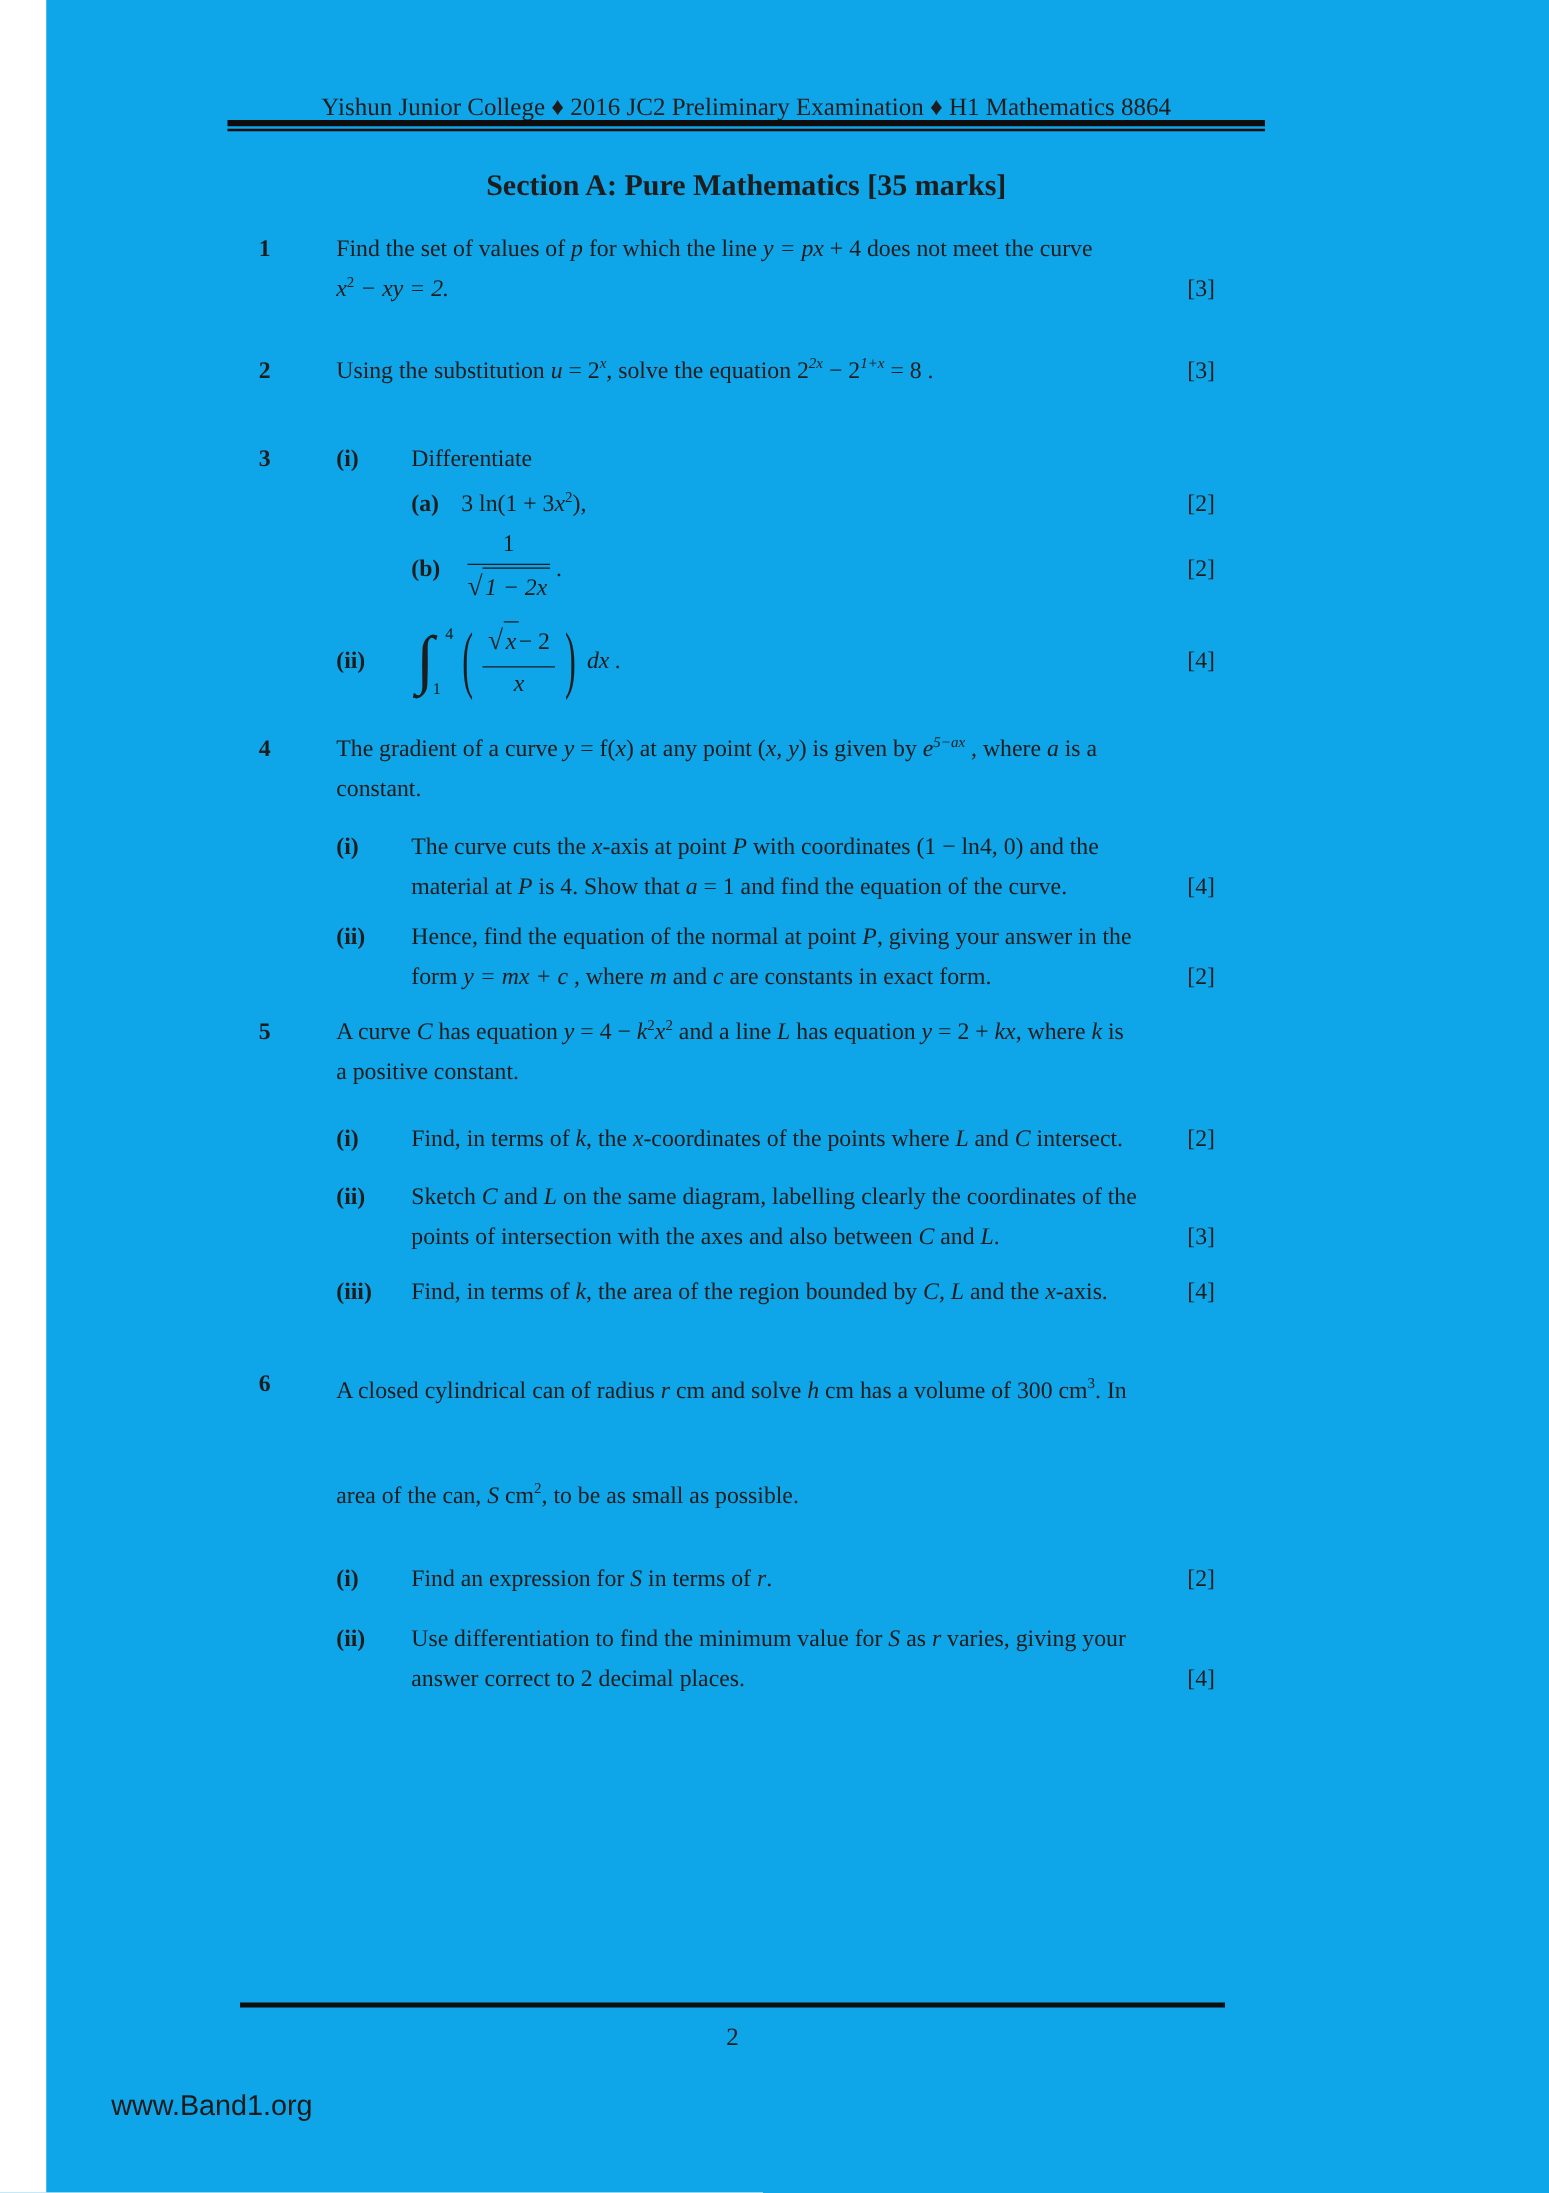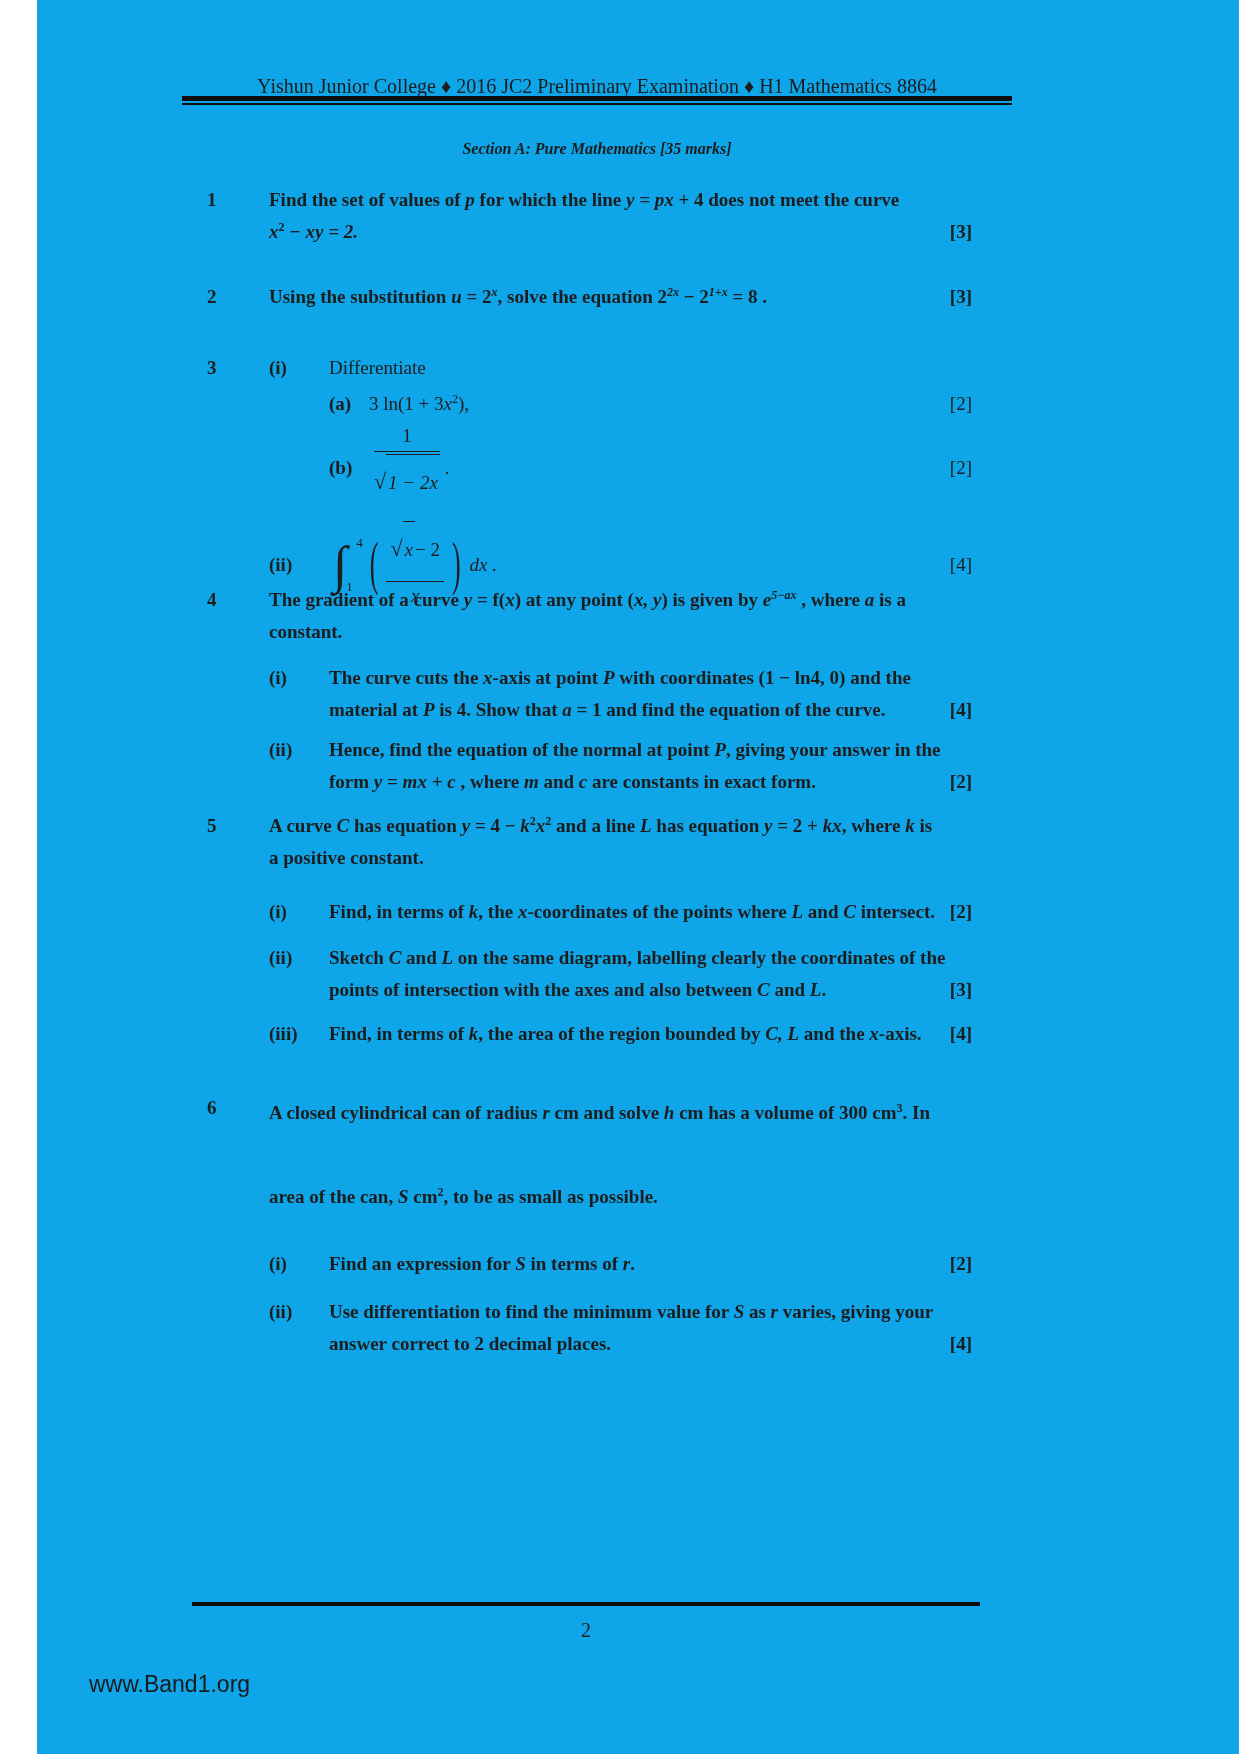--- a/index.html
+++ b/index.html
@@ -9,47 +9,47 @@
     overflow:hidden;
     margin-left:37px;
   }
   .abs { position:absolute; }
   .center { text-align:center; }
   .it { font-style:italic; }
 
   .header-title { top:70px; left:145px; width:830px; font-size:20px; }
   .header-rule { top:96px; left:145px; width:830px; height:2px;
     border-top:5px solid #0d0d0d; border-bottom:2px solid #0d0d0d; }
-  .section-title { top:133px; left:145px; width:830px; font-size:16px; font-weight:bold;font-style:italic; }
+  .section-title { top:133px; left:145px; width:830px; font-size:24px; font-weight:bold; }
 
   .q { position:absolute; left:170px; width:765px; display:flex; }
   .qnum { width:62px; flex-shrink:0; font-weight:bold; }
   .qbody { width:703px; position:relative; }
-  .para { position:relative; margin:0;font-weight:bold; }
+  .para { position:relative; margin:0; }
   .marks-top { position:absolute; right:0; top:0; }
   .marks-bottom { position:absolute; right:0; bottom:0; }
 
   .subrow { display:flex; position:relative; }
   .sublabel { width:60px; flex-shrink:0; font-weight:bold; }
   .subbody { flex:1; position:relative; }
   .rowflex { display:flex; align-items:center; }
   .mauto { margin-left:auto; }
 
   .abrow { display:flex; position:relative; }
   .ablabel { width:40px; flex-shrink:0; font-weight:bold; }
 
   sup { font-size:12px; line-height:0; }
 
   .frac { display:inline-flex; flex-direction:column; vertical-align:middle;
     text-align:center; margin:0 5px; line-height:24px; }
   .fnum { display:flex; justify-content:center; align-items:baseline;
     border-bottom:1.6px solid #1d1d1d; padding:0 4px 3px; align-self:stretch; }
   .fden { display:flex; justify-content:center; align-items:baseline; padding-top:2px; }
   .rad { font-size:22px; line-height:18px; }
-  .radicand { border-top:1.6px solid #1d1d1d; padding:16px 2px; }
+  .radicand { border-top:1.6px solid #1d1d1d; padding:4px 2px; }
 
   .int { display:inline-flex; align-items:center; margin:0 4px; }
   .int-sign { font-size:52px; line-height:48px; font-weight:400; }
   .int-lims { display:inline-flex; flex-direction:column; justify-content:space-between;
     height:58px; font-size:13px; line-height:14px; margin-left:1px; margin-right:4px; }
   .lim-u { margin-left:8px; }
   .lim-l { margin-left:-2px; }
   .bigparen { display:inline-block; font-size:26px; transform:scaleY(2.3); margin:0 3px; font-weight:300; }
   .int-trail { margin-left:6px; }
 

